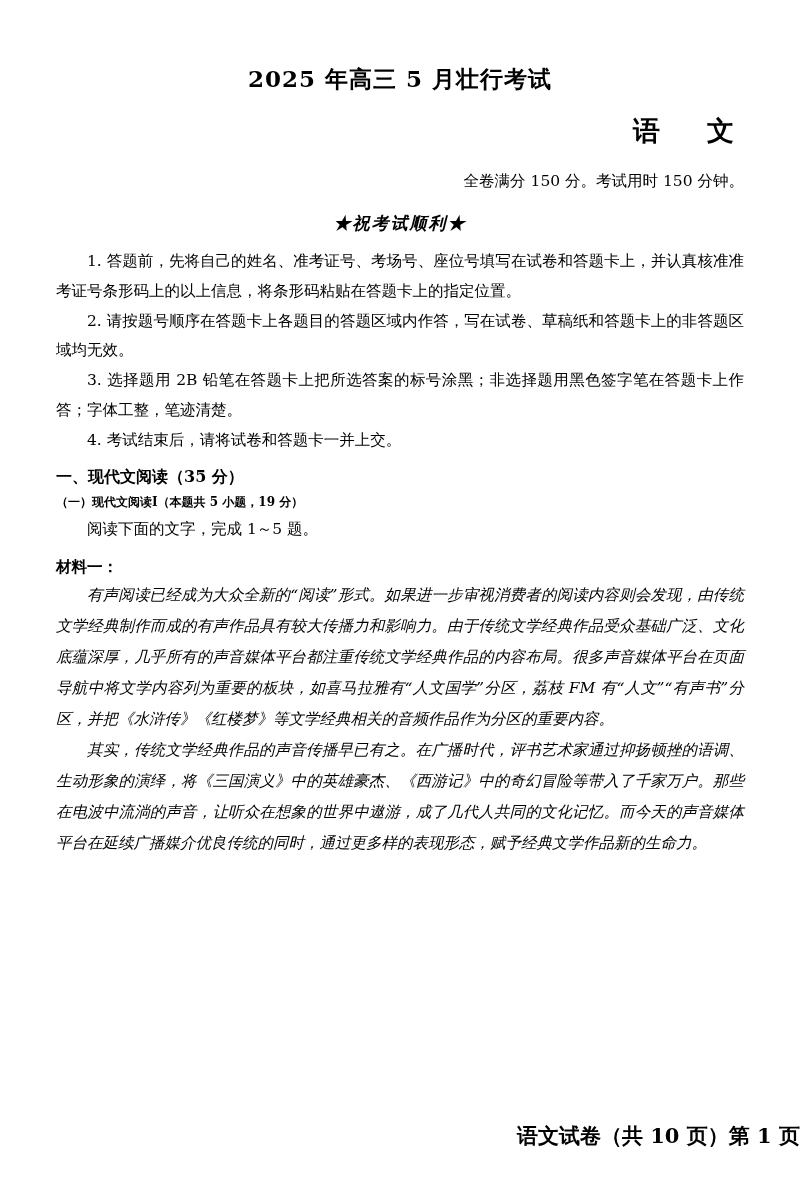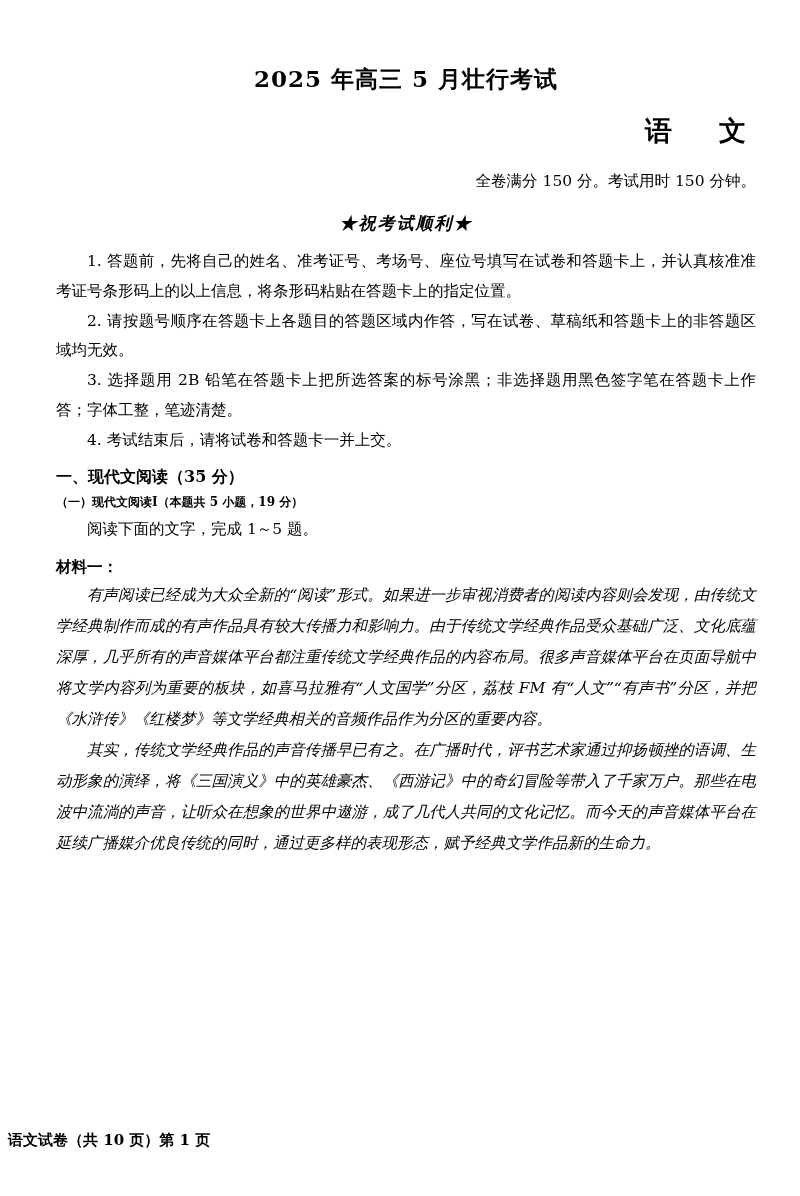--- a/index.html
+++ b/index.html
@@ -12,21 +12,21 @@
     height: 1196px;
     font-family: "DejaVu Serif", "Liberation Serif", serif;
     color: #000000;
     position: relative;
     overflow: hidden;
   }
   .page {
     width: 800px;
     height: 1196px;
     box-sizing: border-box;
-    padding: 48px 44px 0 56px;
+    padding: 48px 56px 0 56px;
     position: relative;
   }
   .doc-title {
     text-align: center;
     font-size: 23px;
     font-weight: bold;
     letter-spacing: 1px;
     margin-top: 16px;
     margin-bottom: 6px;
   }
@@ -93,22 +93,22 @@
     line-height: 2.0;
     text-align: justify;
     text-justify: inter-ideograph;
     margin: 0;
   }
   .footer {
     position: absolute;
     left: 8px;
     right: 0;
     bottom: 46px;
-    text-align: left;
-    font-size: 15px;
+    text-align: right;
+    font-size: 21px;
     font-weight: bold;
   }
 </style>
 </head>
 <body>
 
 <div class="page">
 
   <div class="doc-title">2025 年高三 5 月壮行考试</div>
 

